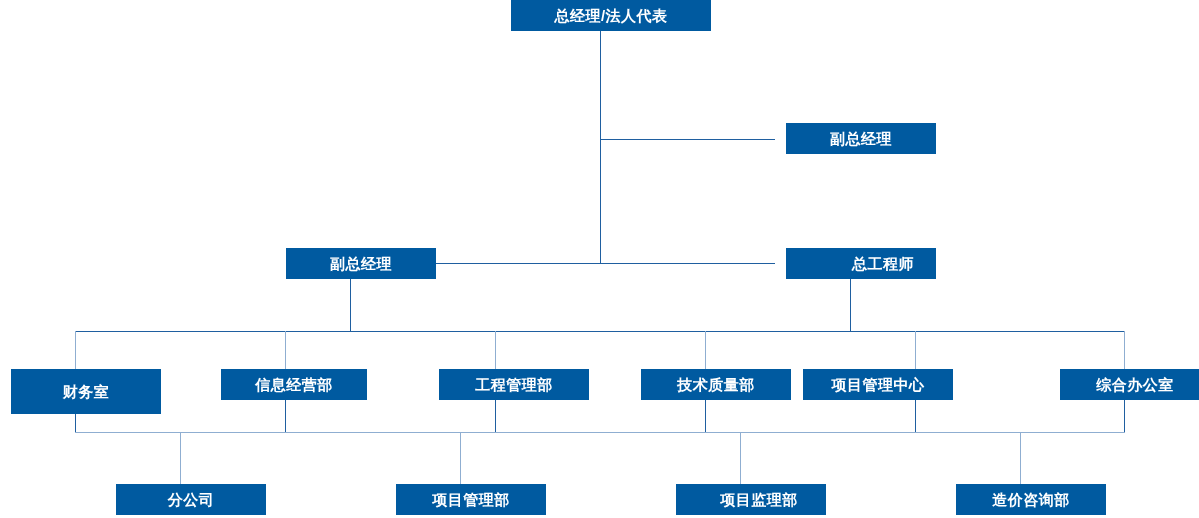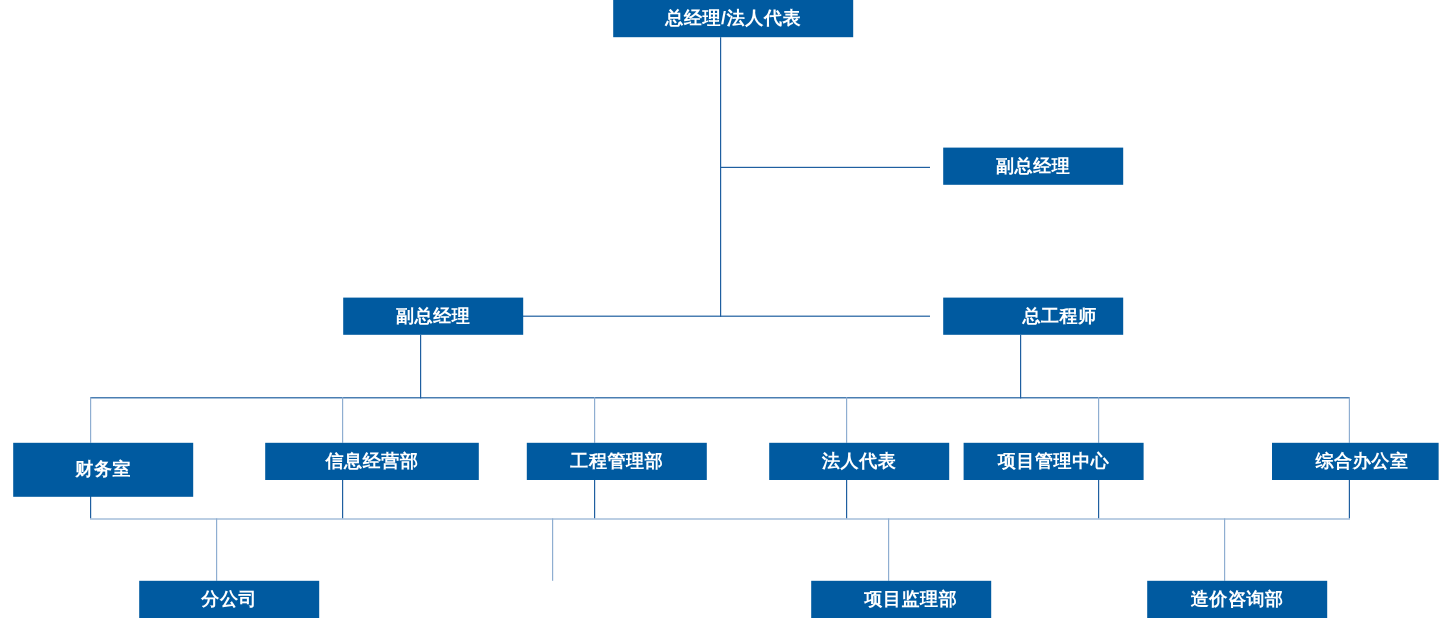--- a/index.html
+++ b/index.html
@@ -101,39 +101,42 @@
     <span class="node-label">副总经理</span>
   </div>
 
   <div class="node" style="left:775px; top:248px; width:150px; height:31px;padding-left:44px;">
     <span class="node-label">总工程师</span>
   </div>
 
   <div class="node" style="left:0px; top:369px; width:150px; height:45px;">
     <span class="node-label">财务室</span>
   </div>
-  <div class="node" style="left:210px; top:369px; width:178px; height:31px;">
+  <div class="node" style="left:210px; top:369px; width:146px; height:31px;">
     <span class="node-label">信息经营部</span>
   </div>
   <div class="node" style="left:428px; top:369px; width:150px; height:31px;">
     <span class="node-label">工程管理部</span>
   </div>
   <div class="node" style="left:630px; top:369px; width:150px; height:31px;">
-    <span class="node-label">法人代表</span>
+    <span class="node-label">技术质量部</span>
   </div>
   <div class="node" style="left:792px; top:369px; width:150px; height:31px;">
     <span class="node-label">项目管理中心</span>
   </div>
   <div class="node" style="left:1049px; top:369px; width:150px; height:31px;">
     <span class="node-label">综合办公室</span>
   </div>
 
   <div class="node" style="left:105px; top:484px; width:150px; height:31px;">
     <span class="node-label">分公司</span>
   </div>
+  <div class="node" style="left:385px; top:484px; width:150px; height:31px;">
+    <span class="node-label">项目管理部</span>
+  </div>
   <div class="node" style="left:665px; top:484px; width:150px; height:31px;padding-left:16px;">
     <span class="node-label">项目监理部</span>
   </div>
   <div class="node" style="left:945px; top:484px; width:150px; height:31px;">
     <span class="node-label">造价咨询部</span>
   </div>
 
 </div>
 
 </body></html>

